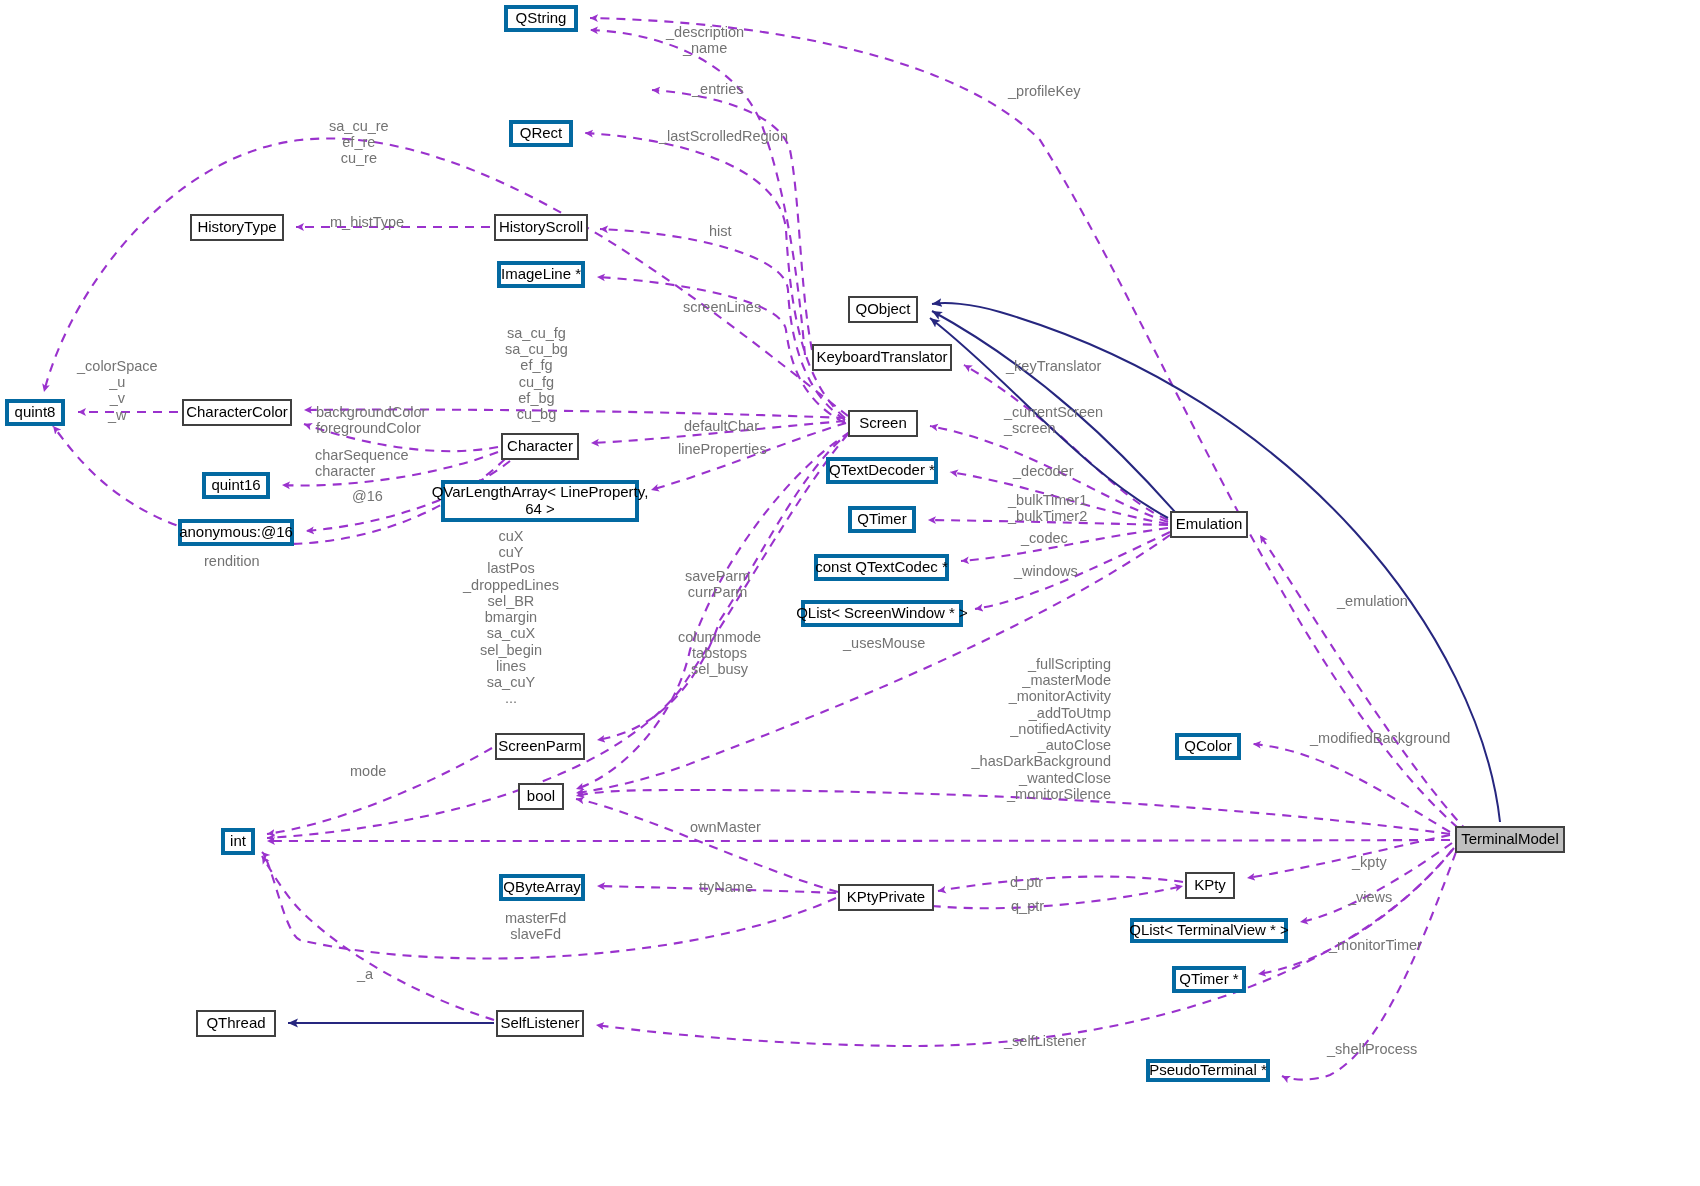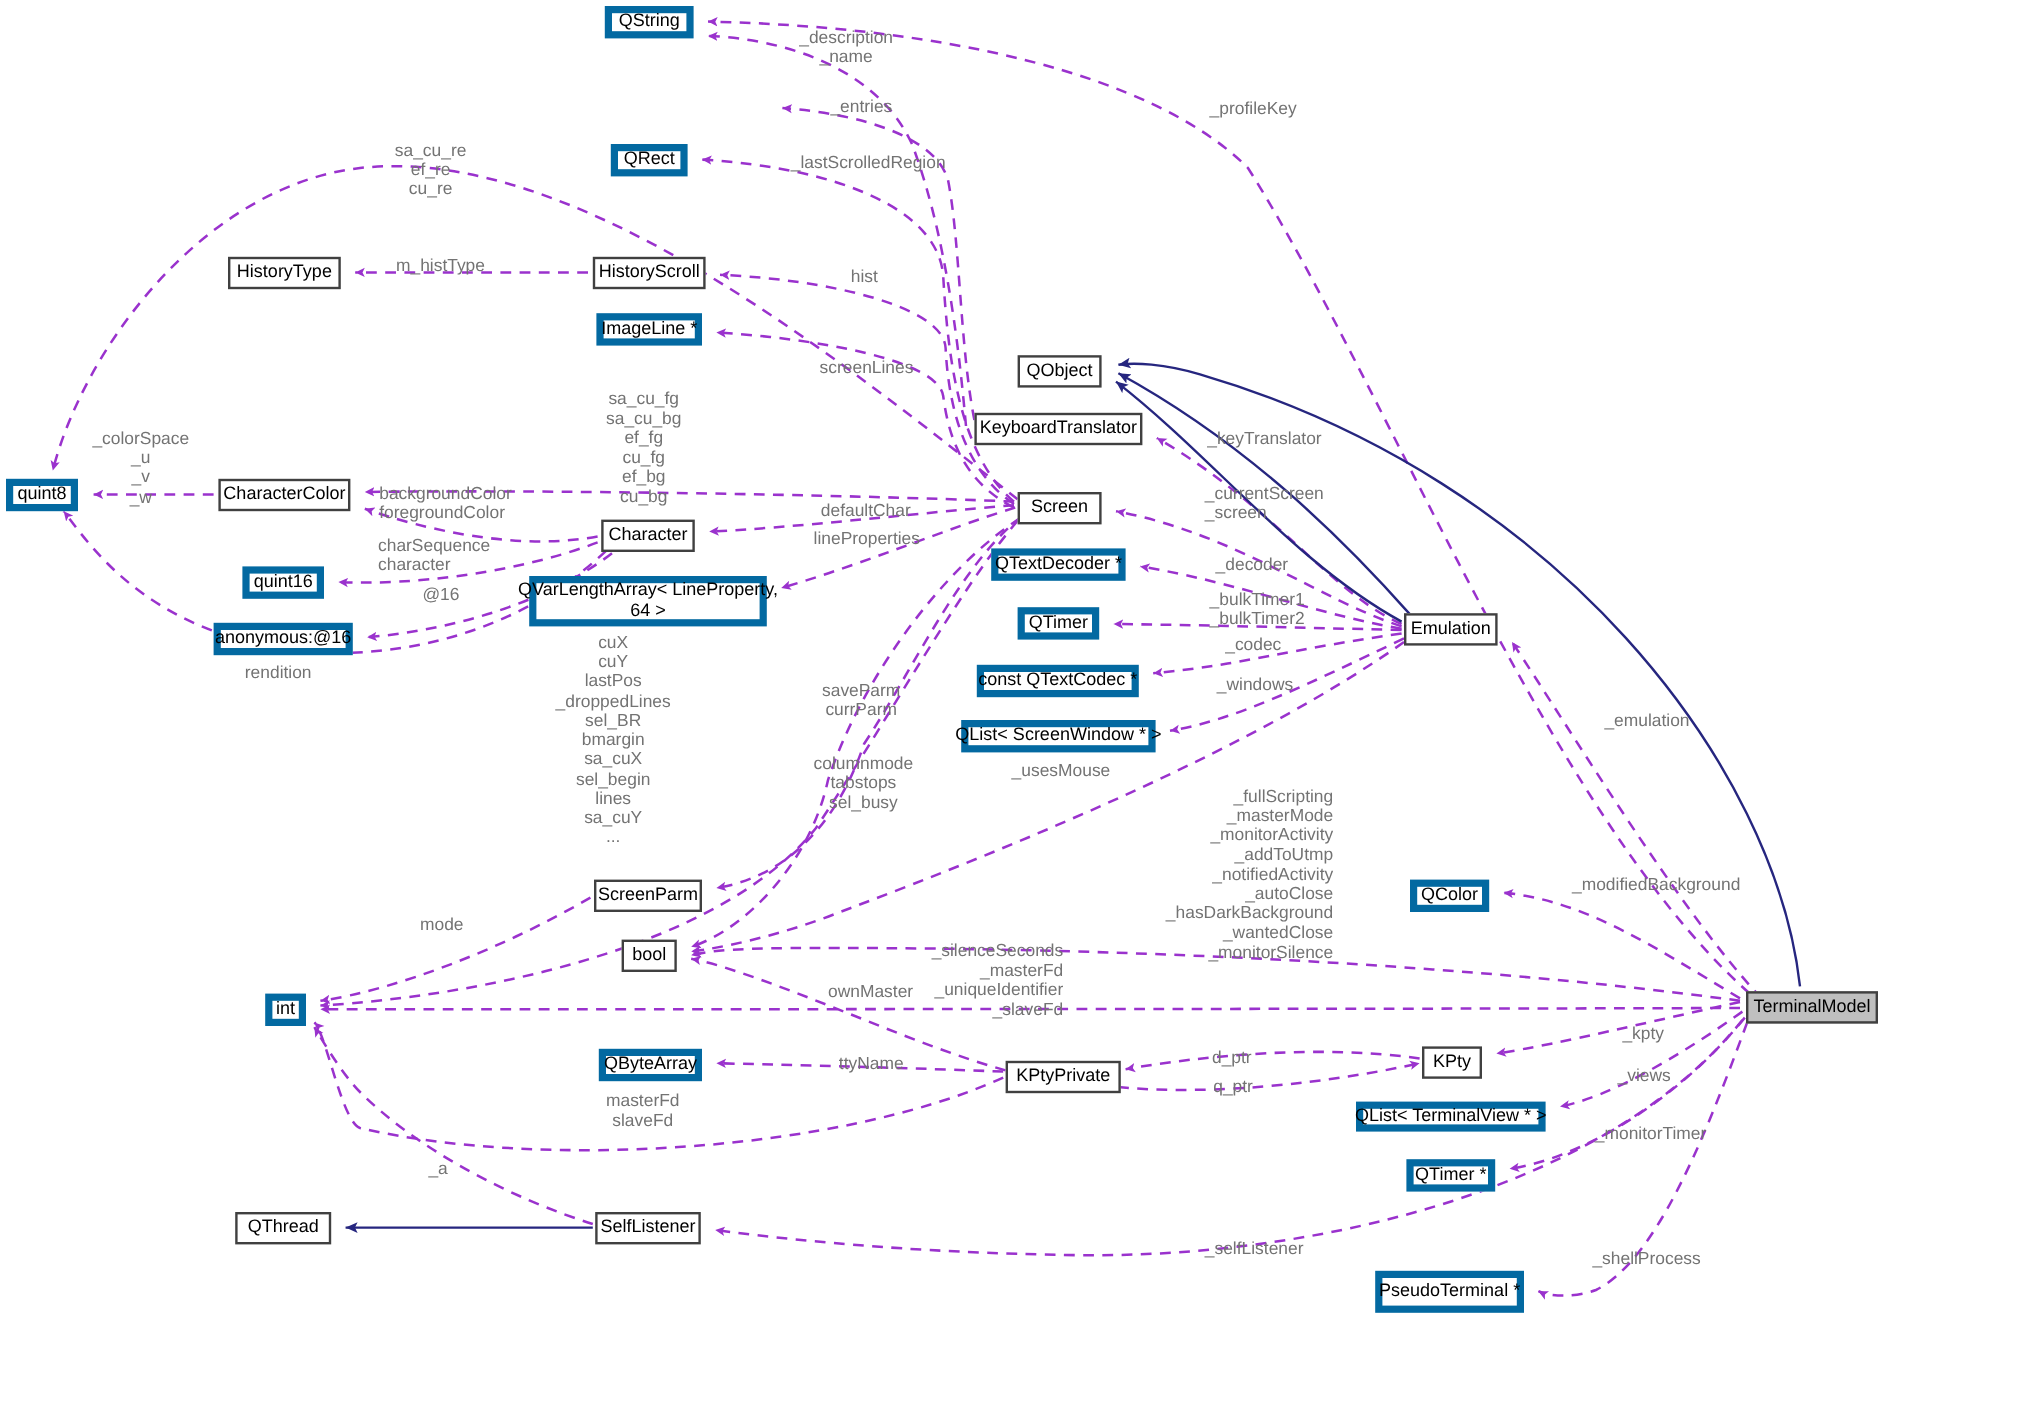--- a/index.html
+++ b/index.html
@@ -31,21 +31,21 @@
     align-items: center;
     justify-content: center;
     text-align: center;
     font-size: 15px;
     color: #000000;
     line-height: 1.12;
     white-space: pre;
     z-index: 5;
   }
   .node.thin {
-    border: 6px solid #0369a1;
+    border: 4px solid #0369a1;
   }
   .node.bold {
     border: 2px solid #404040;
   }
   .node.focus {
     border: 2px solid #404040;
     background: #bfbfbf;
   }
   .edge-label {
     position: absolute;
@@ -197,21 +197,21 @@
   <div class="node bold" style="left:518px;top:783px;width:46px;height:27px;">bool</div>
   <div class="node thin" style="left:221px;top:828px;width:34px;height:27px;">int</div>
   <div class="node focus" style="left:1455px;top:826px;width:110px;height:27px;">TerminalModel</div>
   <div class="node thin" style="left:499px;top:874px;width:86px;height:27px;">QByteArray</div>
   <div class="node bold" style="left:838px;top:884px;width:96px;height:27px;">KPtyPrivate</div>
   <div class="node bold" style="left:1185px;top:872px;width:50px;height:27px;">KPty</div>
   <div class="node thin" style="left:1130px;top:918px;width:158px;height:25px;">QList&lt; TerminalView * &gt;</div>
   <div class="node thin" style="left:1172px;top:966px;width:74px;height:27px;">QTimer *</div>
   <div class="node bold" style="left:196px;top:1010px;width:80px;height:27px;">QThread</div>
   <div class="node bold" style="left:496px;top:1010px;width:88px;height:27px;">SelfListener</div>
-  <div class="node thin" style="left:1146px;top:1059px;width:124px;height:35px;">PseudoTerminal *</div>
+  <div class="node thin" style="left:1146px;top:1059px;width:124px;height:23px;">PseudoTerminal *</div>
 
   <div class="edge-label" style="left:666px;top:24px;">_description
 _name</div>
   <div class="edge-label la" style="left:1008px;top:83px;">_profileKey</div>
   <div class="edge-label la" style="left:692px;top:81px;">_entries</div>
   <div class="edge-label" style="left:329px;top:118px;">sa_cu_re
 ef_re
 cu_re</div>
   <div class="edge-label la" style="left:659px;top:128px;">_lastScrolledRegion</div>
   <div class="edge-label la" style="left:330px;top:214px;">m_histType</div>
@@ -265,24 +265,20 @@
 _masterMode
 _monitorActivity
 _addToUtmp
 _notifiedActivity
 _autoClose
 _hasDarkBackground
 _wantedClose
 _monitorSilence</div>
   <div class="edge-label la" style="left:1310px;top:730px;text-align:center;">_modifiedBackground</div>
   <div class="edge-label la" style="left:350px;top:763px;">mode</div>
-  <div class="edge-label ra" style="left:716px;top:785px;width:170px;">_silenceSeconds
-_masterFd
-_uniqueIdentifier
-_slaveFd</div>
   <div class="edge-label la" style="left:690px;top:819px;">ownMaster</div>
   <div class="edge-label la" style="left:1010px;top:874px;">d_ptr</div>
   <div class="edge-label la" style="left:1352px;top:854px;">_kpty</div>
   <div class="edge-label la" style="left:699px;top:879px;">ttyName</div>
   <div class="edge-label la" style="left:1011px;top:898px;">q_ptr</div>
   <div class="edge-label la" style="left:1348px;top:889px;">_views</div>
   <div class="edge-label" style="left:505px;top:910px;">masterFd
 slaveFd</div>
   <div class="edge-label la" style="left:1329px;top:937px;">_monitorTimer</div>
   <div class="edge-label la" style="left:357px;top:966px;text-align:right;">_a</div>

